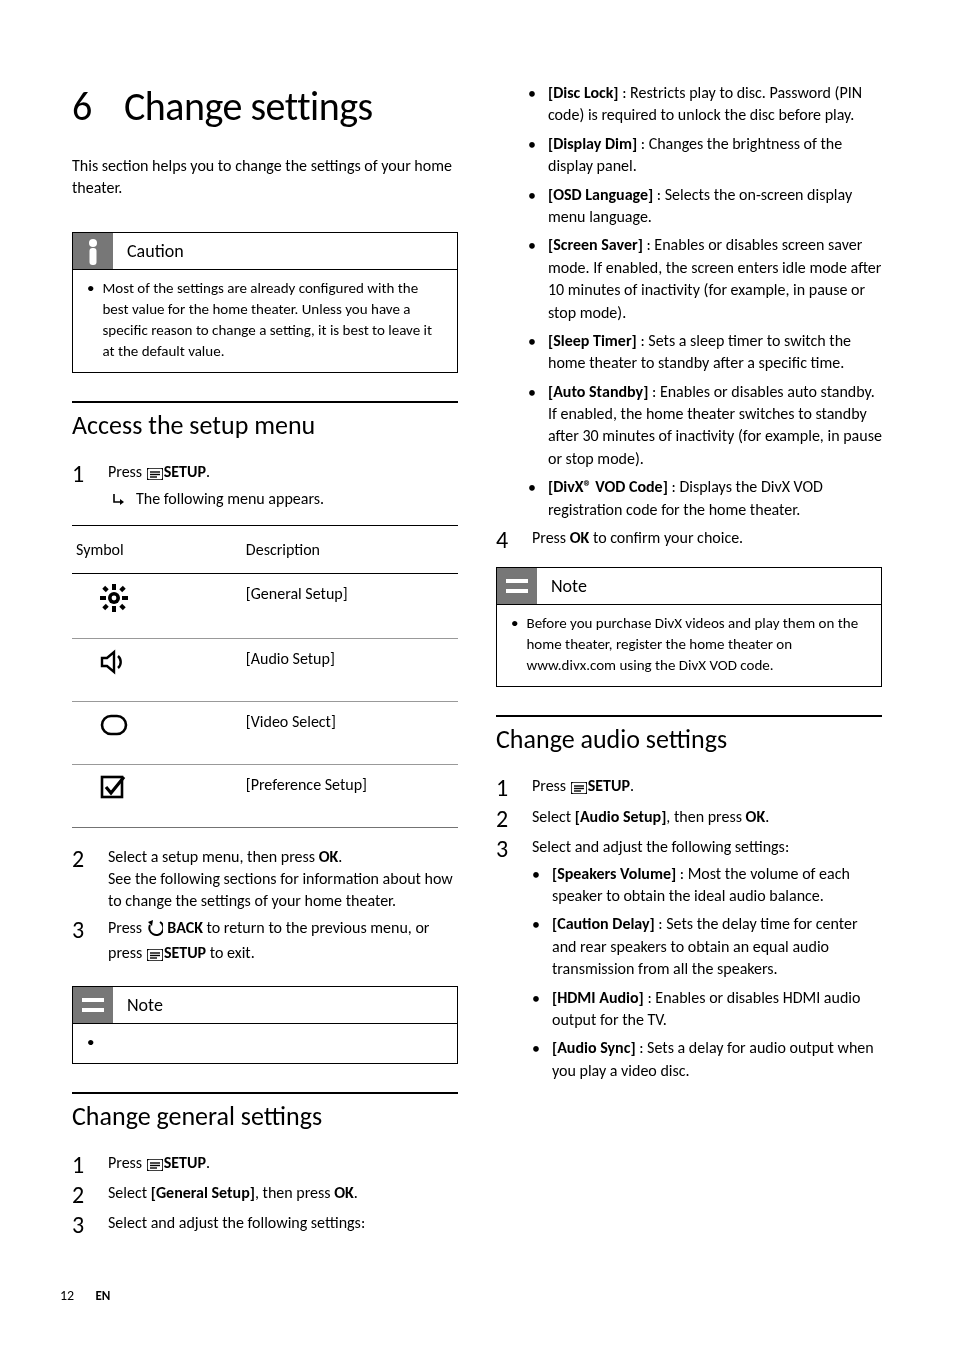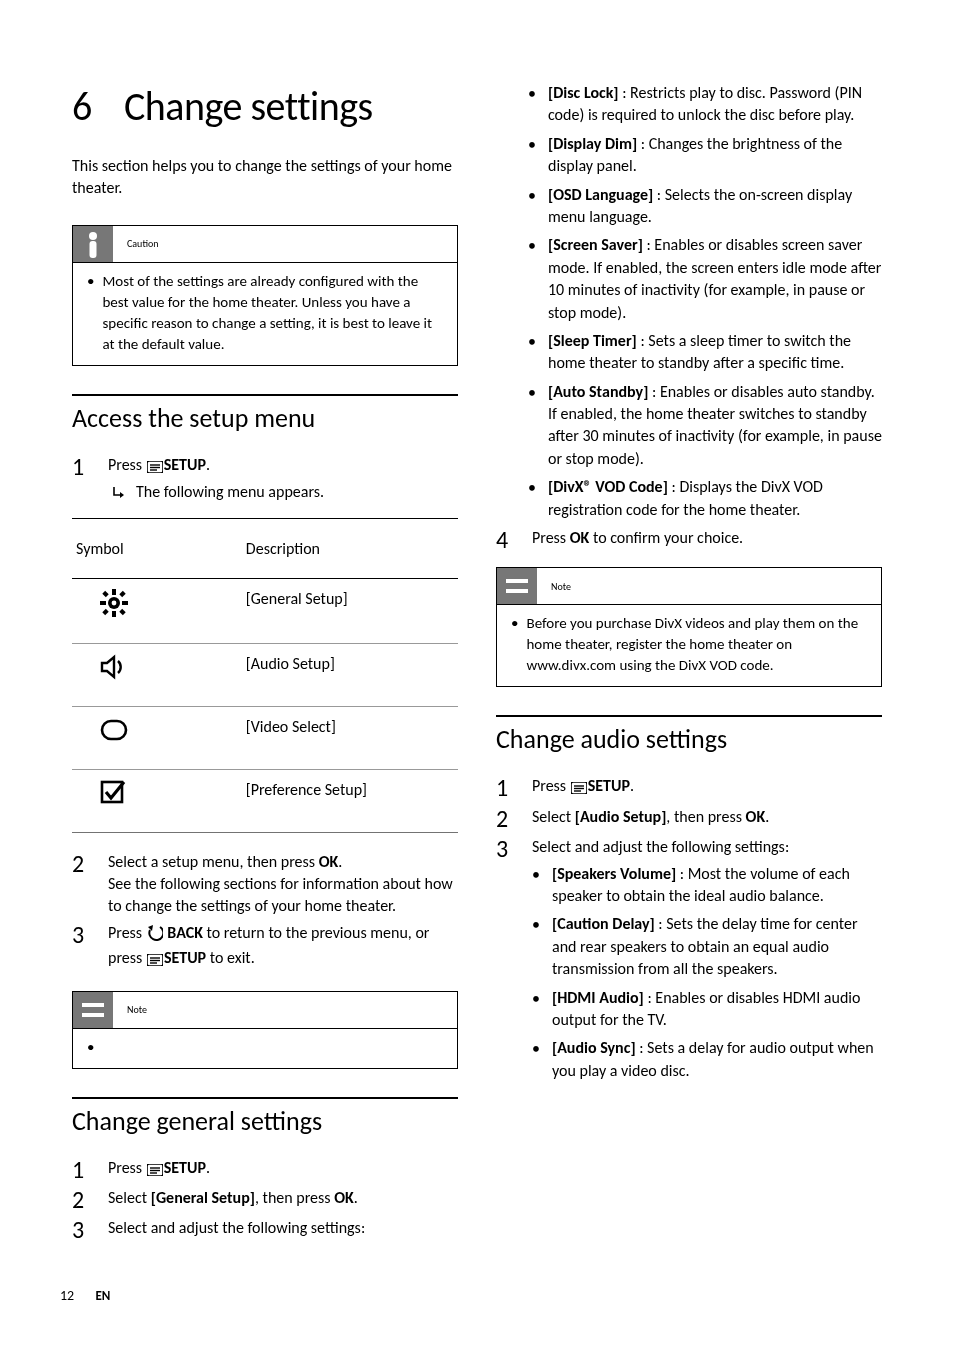--- a/index.html
+++ b/index.html
@@ -10,33 +10,33 @@
       font-family: "Gill Sans", "Gill Sans MT", Calibri, sans-serif;
       font-weight: 300;
       color: #000;
       position: relative;
       padding: 82px 72px 40px 72px;
     }
     .content { display: flex; gap: 38px; }
     .col { flex: 1; min-width: 0; }
     h1.chapter { font-size: 40px; font-weight: 300; margin-bottom: 24px; letter-spacing: -0.5px; }
     h1.chapter .num { display: inline-block; width: 52px; }
-    .intro { font-size: 16px; line-height: 1.4; margin-bottom: 25px; }
+    .intro { font-size: 16px; line-height: 1.4; margin-bottom: 32px; }
 
     .callout {
       border: 1px solid #000;
       margin-bottom: 28px;
       position: relative;
     }
     .callout-header {
       display: flex;
       align-items: center;
       height: 36px;
       padding-left: 54px;
-      font-size: 10px;
+      font-size: 18px;
       position: relative;
     }
     .callout-icon-box {
       position: absolute;
       left: -1px;
       top: -1px;
       width: 42px;
       height: 38px;
       display: flex;
       align-items: center;
@@ -76,21 +76,21 @@
     .sub-arrow { display: flex; gap: 10px; margin-top: 2px; padding-left: 4px; }
     .sub-arrow .arrow { flex: 0 0 auto; padding-top: 2px; }
 
     table.symtab { width: 100%; border-collapse: collapse; margin: 12px 0 18px 0; }
     table.symtab th {
       text-align: left;
       font-weight: 400;
       font-size: 16px;
       border-top: 1px solid #000;
       border-bottom: 1px solid #000;
-      padding: 20px 4px;
+      padding: 14px 4px;
     }
     table.symtab td {
       border-bottom: 1px solid #999;
       padding: 10px 4px 22px 4px;
       vertical-align: top;
       font-size: 16px;
     }
     table.symtab td.sym { width: 44%; text-align: left; padding-left: 28px; }
     table.symtab tr:last-child td { border-bottom: 1px solid #737373; }
 

